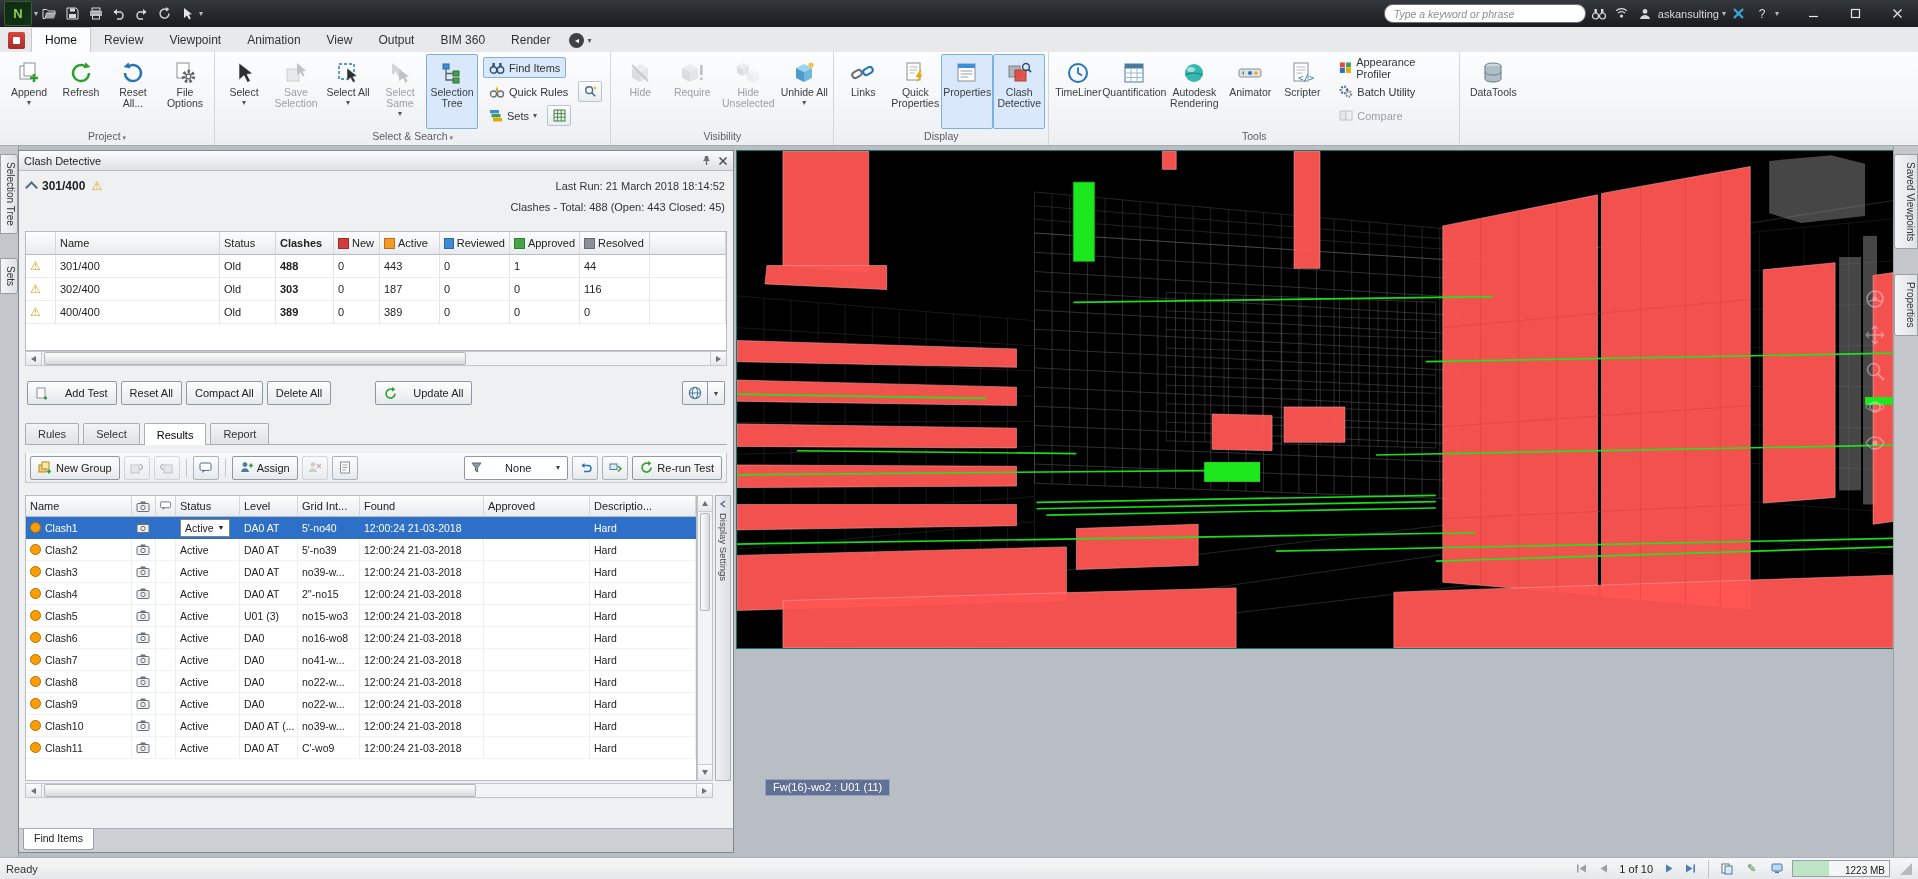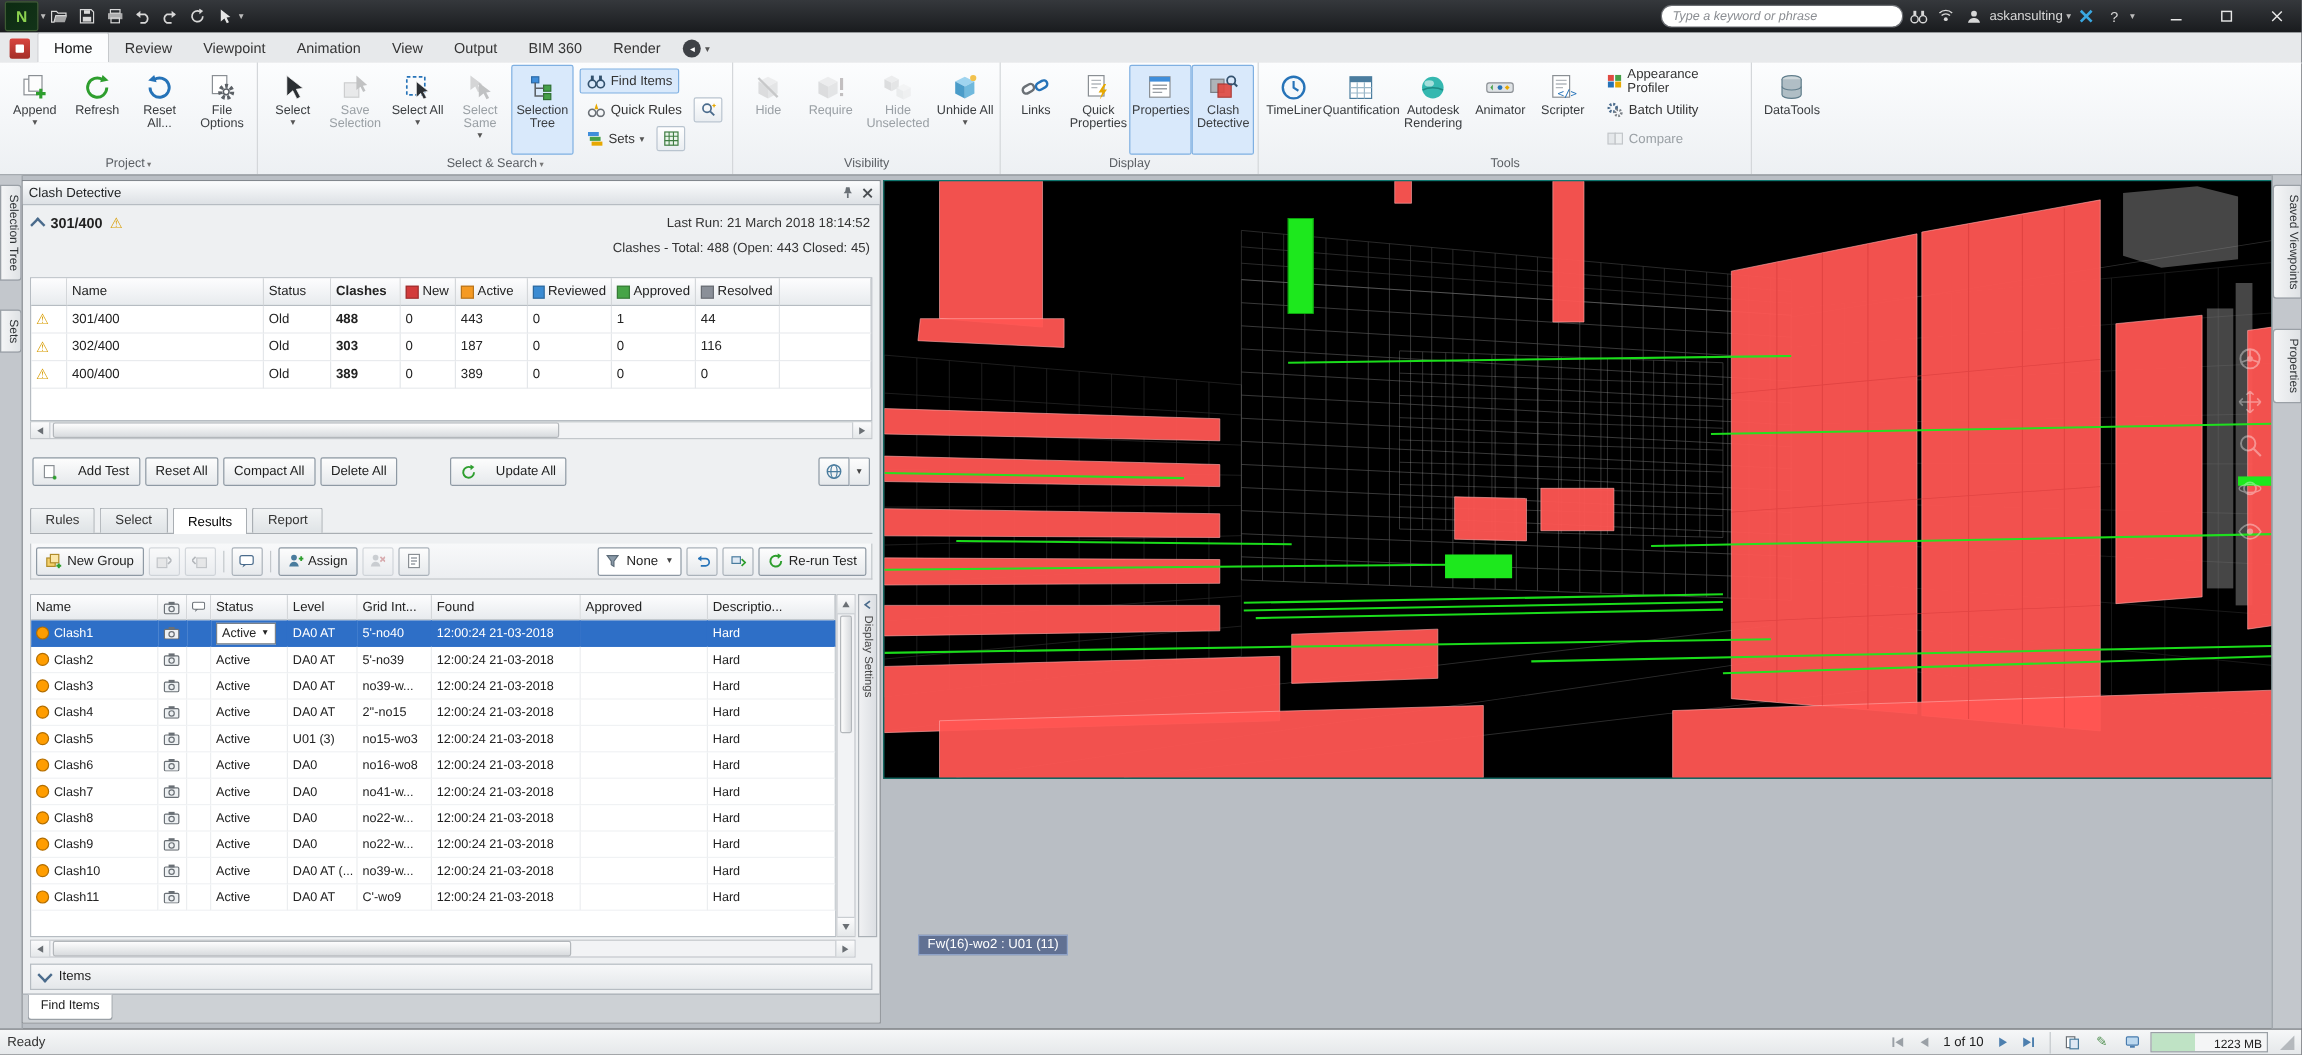--- a/index.html
+++ b/index.html
@@ -96,21 +96,21 @@
   .ptab{padding:4px 12px 4px;border:1px solid #a9aeb3;border-bottom:none;background:linear-gradient(#f2f4f5,#dfe3e6);
         border-radius:2px 2px 0 0;margin-right:4px;font-size:11px;color:#333;}
   .ptab.active{background:#fff;position:relative;top:1px;padding-top:5px;color:#000;}
   .rtoolbar{position:absolute;top:282px;left:6px;right:6px;height:30px;background:linear-gradient(#f8f9fa,#eceef1);
         border:1px solid #c3c7cb;border-top:none;display:flex;align-items:center;gap:4px;padding:0 4px;box-sizing:border-box;}
   .tbtn{height:22px;border:1px solid #8e99a4;border-radius:2px;background:linear-gradient(#fdfdfd,#e6e9ec);
         display:flex;align-items:center;gap:4px;padding:0 7px;font-size:11px;color:#222;}
   .ibtn{width:24px;height:22px;border:1px solid #aab2ba;border-radius:2px;background:linear-gradient(#fdfdfd,#e6e9ec);display:grid;place-items:center;}
   .ibtn.dis{opacity:.45;}
   .tsep{width:1px;height:18px;background:#c3c7cb;margin:0 2px;}
-  .cbox{height:22px;border:1px solid #8e99a4;border-radius:2px;background:#fff;display:flex;align-items:center;gap:6px;padding:0 6px;font-size:11px;}
+  .cbox{height:22px;border:1px solid #8e99a4;border-radius:2px;background:#fff;display:flex;align-items:center;gap:23px;padding:0 6px;font-size:11px;}
   .cbox .ca{font-size:7px;color:#444;}
   
   .rgridwrap{position:absolute;top:324px;left:6px;width:672px;height:286px;background:#fff;border:1px solid #b6bcc2;box-sizing:border-box;}
   .rghead,.rrow{display:grid;grid-template-columns:106px 24px 20px 64px 58px 62px 124px 106px 1fr;}
   .rghead>div{background:linear-gradient(#fdfdfe,#e8ebee);border-right:1px solid #d4d7da;border-bottom:1px solid #b6bcc2;
         height:21px;display:flex;align-items:center;padding:0 4px;box-sizing:border-box;white-space:nowrap;overflow:hidden;}
   .rrow>div{height:22px;display:flex;align-items:center;padding:0 4px;border-right:1px solid #eceef0;border-bottom:1px solid #f0f2f4;
         box-sizing:border-box;white-space:nowrap;overflow:hidden;font-size:10.5px;}
   .rrow.sel>div{background:#2e6fc7;color:#fff;border-color:#2e6fc7;}
   .dot{width:9px;height:9px;border-radius:50%;background:#ff9d00;border:1px solid #b36e00;display:inline-block;margin-right:4px;flex:none;}
@@ -1113,24 +1113,20 @@
       <div class="hscroll" style="top:612px;width:688px;">
         <div class="sarr">
             <span class="tri-l"></span>
           </div>
         <div class="sthumb" style="width:430px;"></div>
         <div class="sarr r">
             <span class="tri-r"></span>
           </div>
       </div>
 
-      <div class="itemsbar">
-        <span class="chevd"></span>
-        <span>Items</span>
-      </div>
 
       <div class="bottabs">
         <div class="btab">Find Items</div>
       </div>
     </div>
   </div>
 
   <div class="viewport">
     <svg width="100%" height="100%" viewBox="0 0 1158 703" preserveAspectRatio="none">
 

